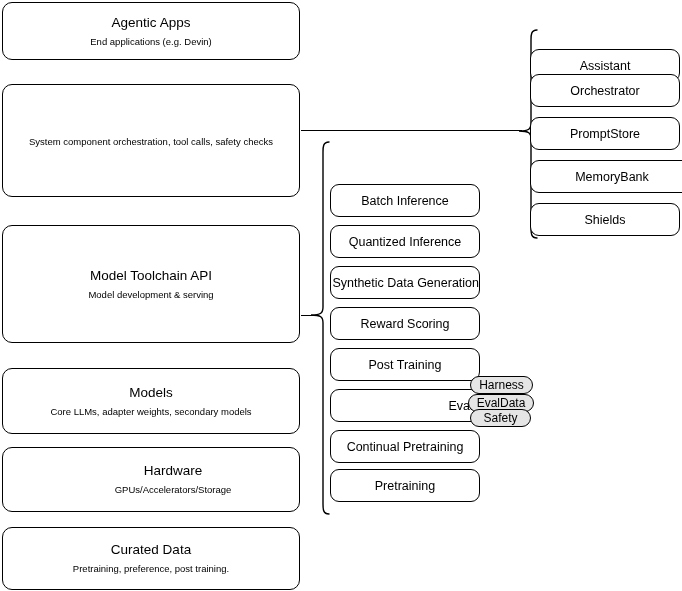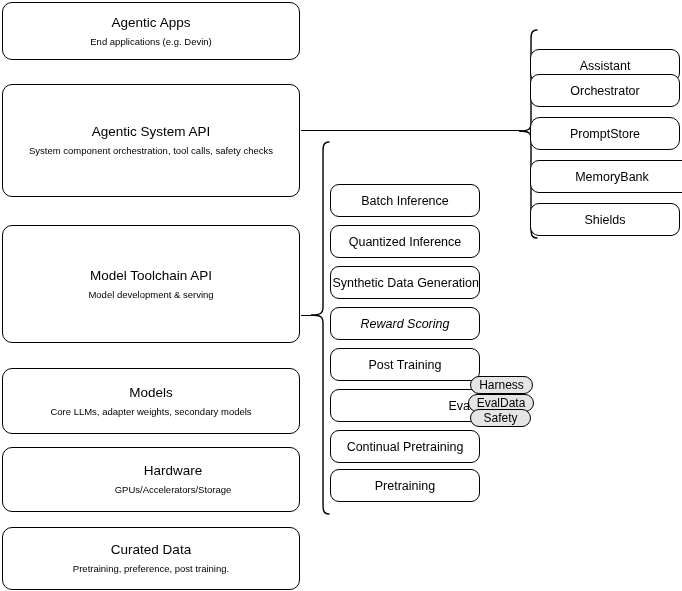--- a/index.html
+++ b/index.html
@@ -92,21 +92,20 @@
 <body>
 
 <div id="canvas">
 
   <div class="layer-box" style="left:2px; top:2px; width:298px; height:58px;">
     <div class="layer-title">Agentic Apps</div>
     <div class="layer-sub">End applications (e.g. Devin)</div>
   </div>
 
   <div class="layer-box" style="left:2px; top:84px; width:298px; height:113px;">
-    <div class="layer-title">Agentic System API</div>
     <div class="layer-sub">System component orchestration, tool calls, safety checks</div>
   </div>
 
   <div class="layer-box" style="left:2px; top:225px; width:298px; height:118px;">
     <div class="layer-title">Model Toolchain API</div>
     <div class="layer-sub">Model development &amp; serving</div>
   </div>
 
   <div class="layer-box" style="left:2px; top:368px; width:298px; height:66px;">
     <div class="layer-title">Models</div>
@@ -138,40 +137,40 @@
       <path d="M19 1 C13 1 13 6 13 11 L13 94 C13 100 11 102 1 102 C11 102 13 104 13 110 L13 199 C13 204 13 209 19 209" stroke="#000000" stroke-width="1.4" fill="none" stroke-linecap="round"></path>
     </svg>
   </div>
 
   <div class="chip" style="left:530px; top:33px; width:150px; height:33px;margin-top:16px;">
     <span>Assistant</span>
   </div>
   <div class="chip" style="left:530px; top:74px; width:150px; height:33px;">
     <span>Orchestrator</span>
   </div>
-  <div class="chip" style="left:530px; top:117px; width:150px; height:33px;border-radius:10px;">
+  <div class="chip" style="left:530px; top:117px; width:150px; height:33px;">
     <span>PromptStore</span>
   </div>
   <div class="chip" style="left:530px; top:160px; width:164px; height:33px;">
     <span>MemoryBank</span>
   </div>
   <div class="chip" style="left:530px; top:203px; width:150px; height:33px;">
     <span>Shields</span>
   </div>
 
   <div class="chip" style="left:330px; top:184px; width:150px; height:33px;">
     <span>Batch Inference</span>
   </div>
   <div class="chip" style="left:330px; top:225px; width:150px; height:33px;">
     <span>Quantized Inference</span>
   </div>
   <div class="chip" style="left:330px; top:266px; width:150px; height:33px;justify-content:flex-end;">
     <span>Synthetic Data Generation</span>
   </div>
-  <div class="chip" style="left:330px; top:307px; width:150px; height:33px;font-style:italic;">
+  <div class="chip" style="left:330px; top:307px; width:150px; height:33px;">
     <span>Reward Scoring</span>
   </div>
   <div class="chip" style="left:330px; top:348px; width:150px; height:33px;">
     <span>Post Training</span>
   </div>
   <div class="chip" style="left:330px; top:389px; width:150px; height:33px;justify-content:flex-end;">
     <span>Evals</span>
   </div>
   <div class="chip" style="left:330px; top:430px; width:150px; height:33px;">
     <span>Continual Pretraining</span>

